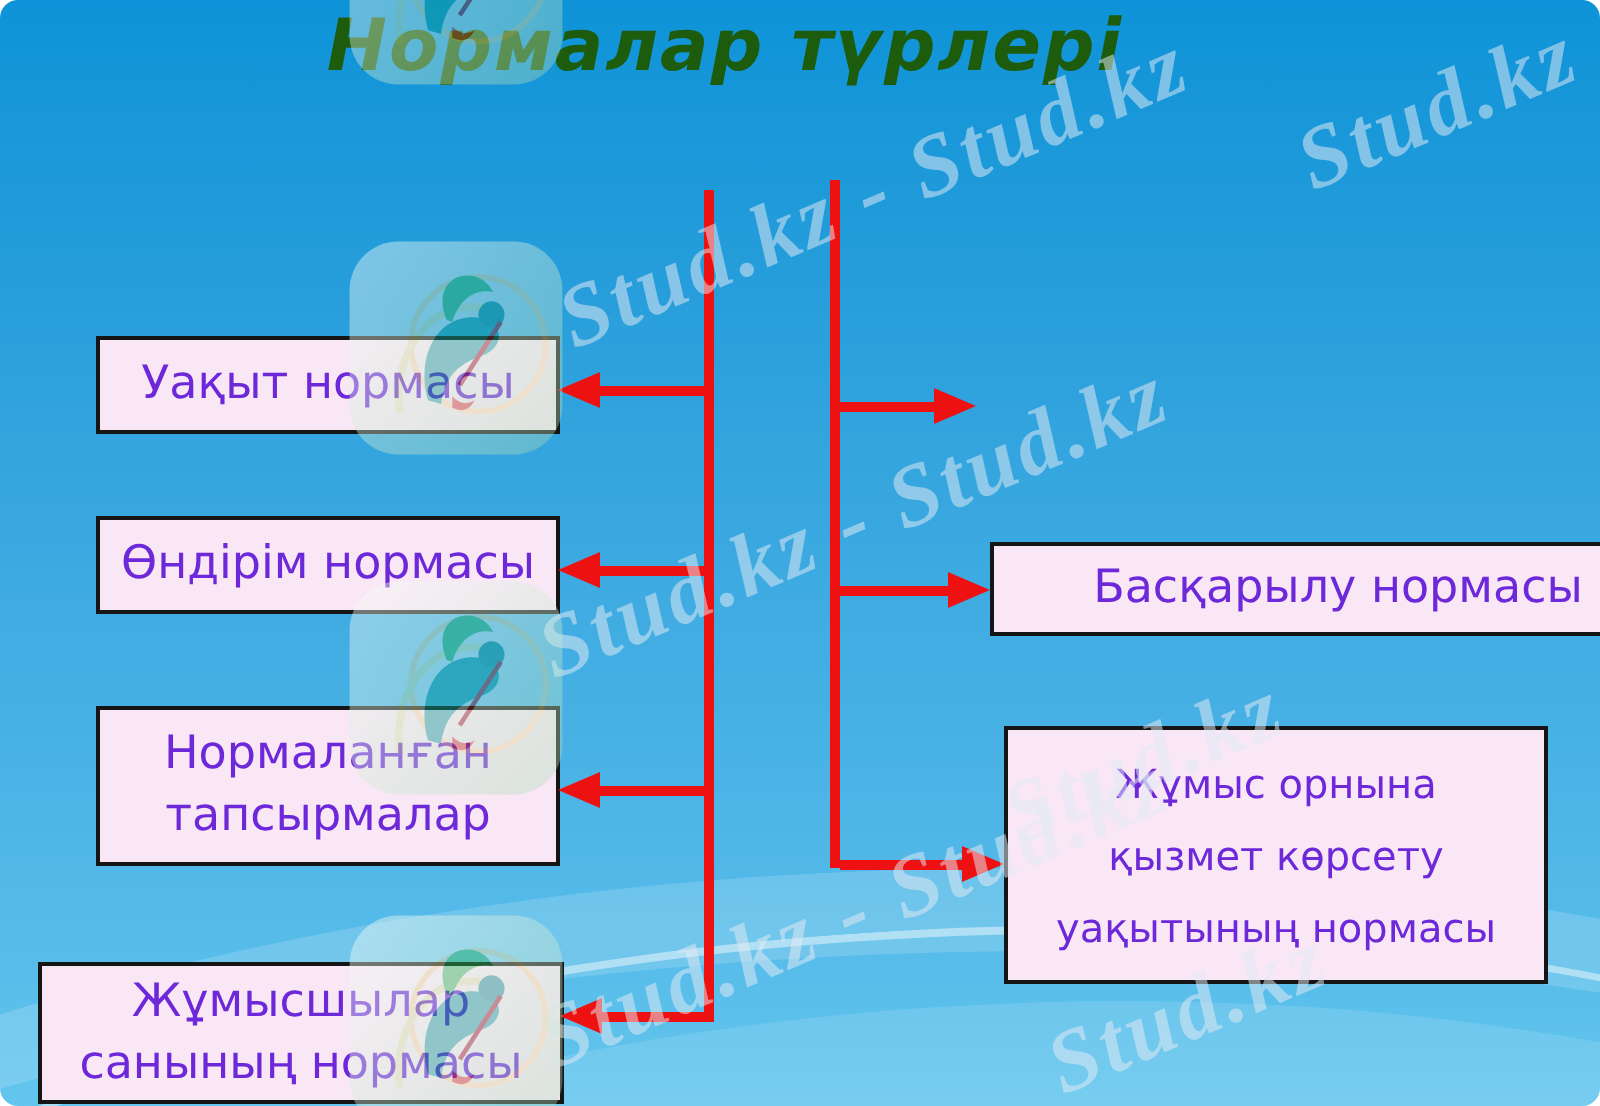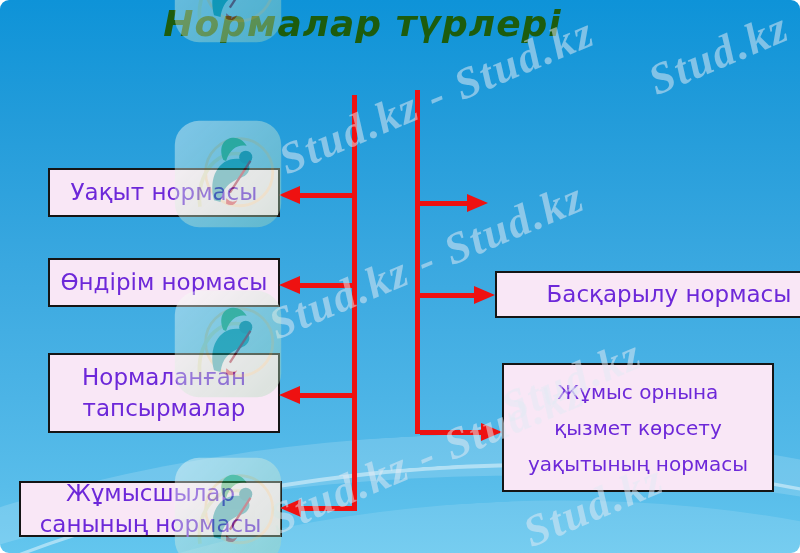--- a/index.html
+++ b/index.html
@@ -23,21 +23,21 @@
   
   .box{
     position:absolute;box-sizing:border-box;
     background:#F9E7F6;border:2px solid #151515;color:#6d28d9;
     display:flex;align-items:center;justify-content:center;text-align:center;
     font-size:23px;line-height:31px;white-space:pre-line;z-index:2;
   }
   .b-l1{left:48px;top:168px;width:232px;height:49px;}
   .b-l2{left:48px;top:258px;width:232px;height:49px;}
   .b-l3{left:48px;top:353px;width:232px;height:80px;}
-  .b-l4{left:19px;top:481px;width:263px;height:56px;}
+  .b-l4{left:19px;top:481px;width:263px;height:71px;}
   .b-r1{left:488px;top:179px;width:310px;height:47px;}
   .b-r2{left:495px;top:271px;width:316px;height:47px;padding-left:32px;}
   .b-r3{left:502px;top:363px;width:272px;height:129px;font-size:20px;line-height:36px;}
   
   .red{position:absolute;background:#EE1111;z-index:2;}
   .vl-left {left:352px;top:95px;width:5px;height:416px;}
   .vl-right{left:415px;top:90px;width:5px;height:344px;}
   .hl{height:5px;}
   .hl-l1{left:296px;top:193px;width:61px;}
   .hl-l2{left:296px;top:283px;width:61px;}

